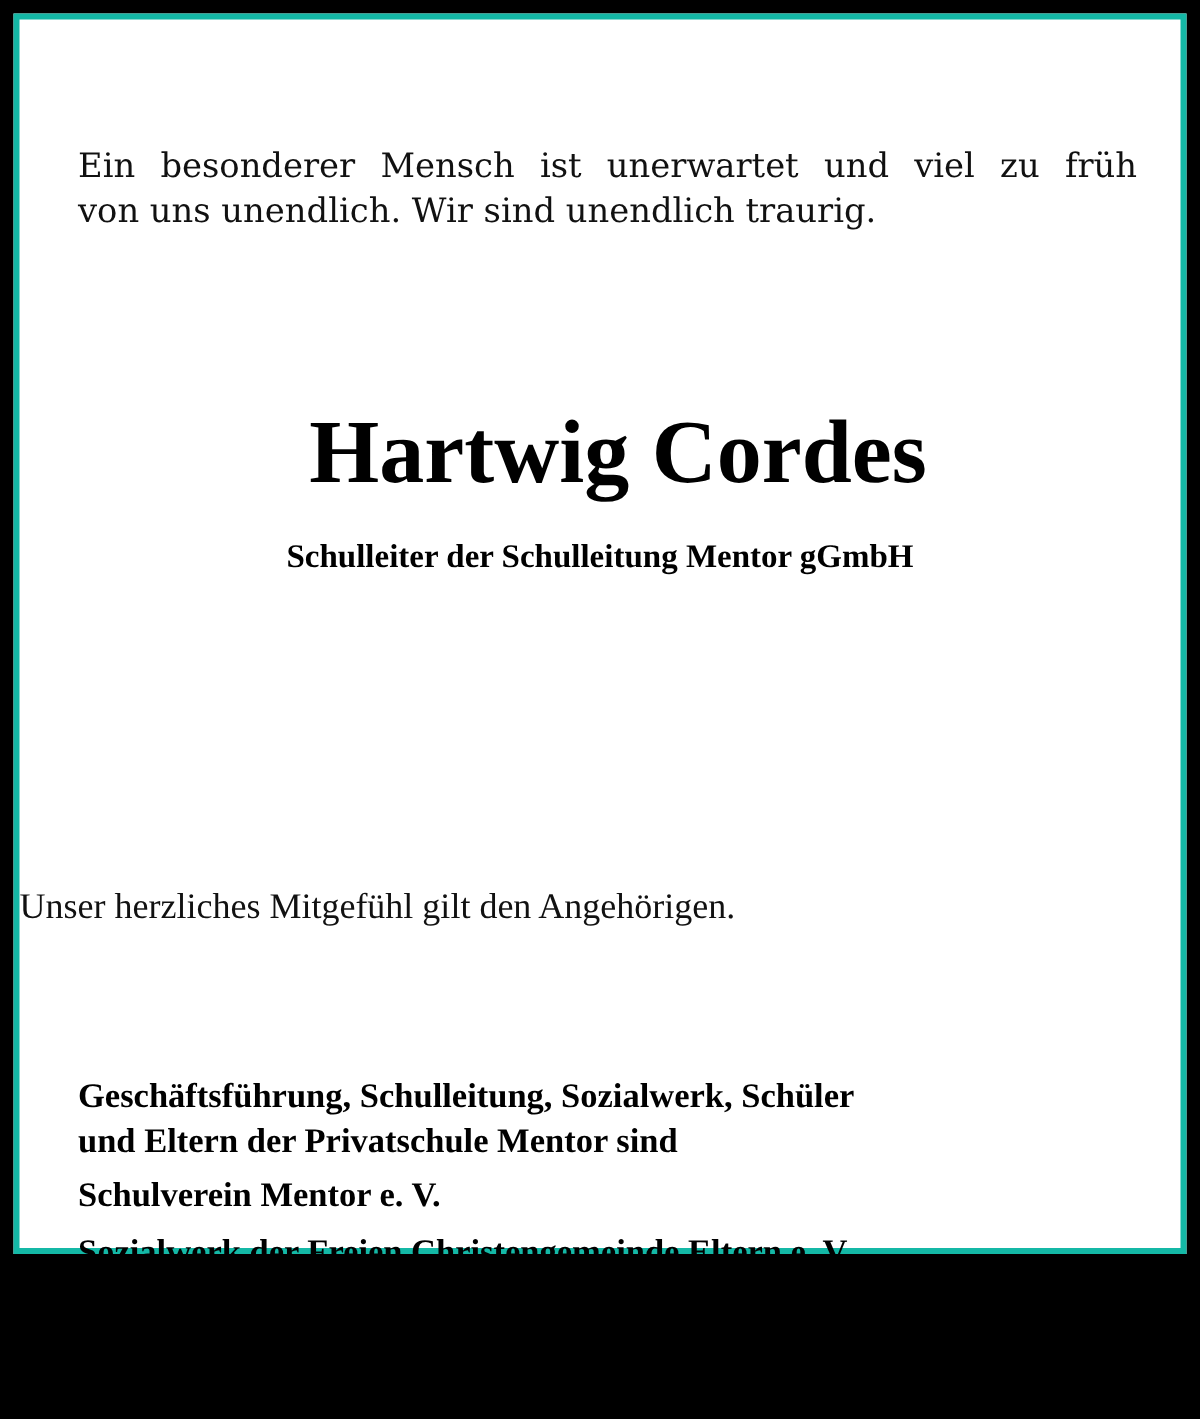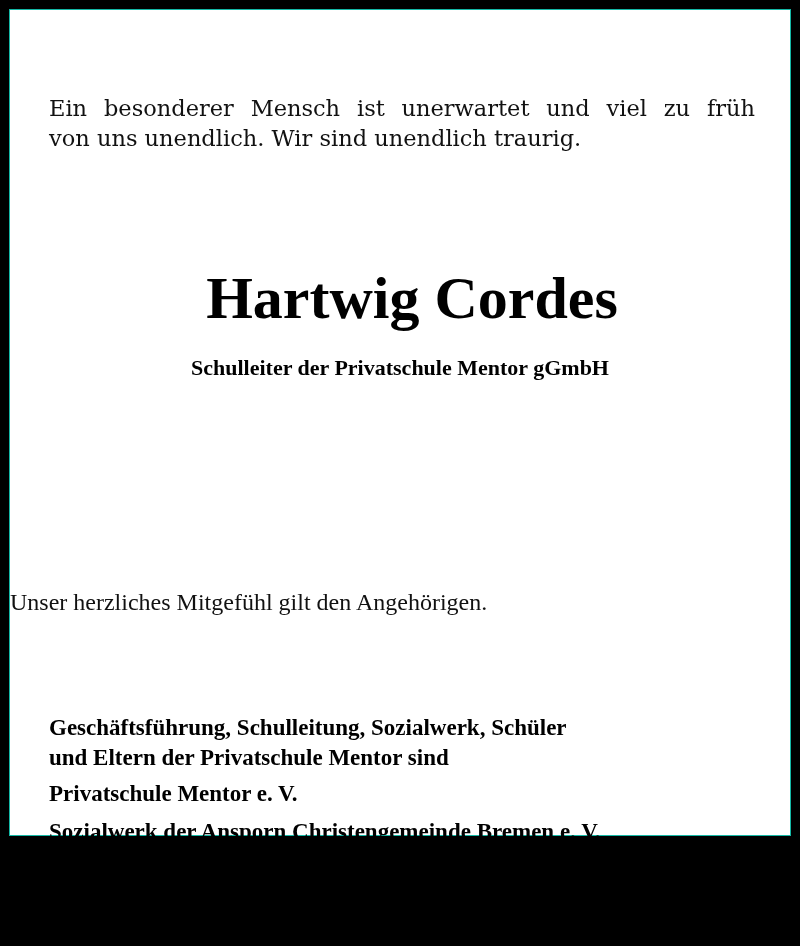--- a/index.html
+++ b/index.html
@@ -1,19 +1,19 @@
 <!DOCTYPE html>
 <html><head>
 <meta charset="utf-8">
 <style>
   html, body { margin: 0; padding: 0; }
   body { width: 800px; height: 946px; background: #000; position: relative; overflow: hidden; }
   .card {
     position: absolute; left: 9px; top: 9px; width: 782px; height: 827px;
-    background: #fff; box-sizing: border-box; border: 1px solid #14b8a6;
+    background: #fff; box-sizing: border-box; border: 4px solid #14b8a6;
   }
   .serif { font-family: "DejaVu Serif", "Liberation Serif", serif; color: #111; }
   .intro {
     position: absolute; left: 39px; top: 83px; width: 706px;
     font-size: 22.5px; line-height: 30px; text-align: justify; text-align-last: left;
   }
   .intro .l1 { display: block; text-align: justify; text-align-last: justify; }
   .intro .l2 { display: block; }
   .name {
     position: absolute; left: 12px; width: 100%; top: 249px; text-align: center;
@@ -44,30 +44,30 @@
 </head>
 <body>
 
 <div class="card">
   <div class="intro serif">
     <span class="l1">Ein besonderer Mensch ist unerwartet und viel zu früh</span>
     <span class="l2">von uns unendlich. Wir sind unendlich traurig.</span>
   </div>
 
   <div class="name">Hartwig Cordes</div>
-  <div class="role">Schulleiter der Privatschule Mentor gGmbH</div>
+  <div class="role">Schulleiter der Schulleitung Mentor gGmbH</div>
 
 
   <div class="sympathy">Unser herzliches Mitgefühl gilt den Angehörigen.</div>
 
   <div class="senders">
     <div class="group g1">
       <span class="line">Geschäftsführung, Schulleitung, Sozialwerk, Schüler</span>
       <span class="line">und Eltern der Privatschule Mentor sind</span>
     </div>
     <div class="group g2">
-      <span class="line">Privatschule Mentor e. V.</span>
+      <span class="line">Schulverein Mentor e. V.</span>
     </div>
     <div class="group">
-      <span class="line">Sozialwerk der Ansporn Christengemeinde Bremen e. V.</span>
+      <span class="line">Sozialwerk der Freien Christengemeinde Eltern e. V.</span>
     </div>
   </div>
 </div>
 
 </body></html>

